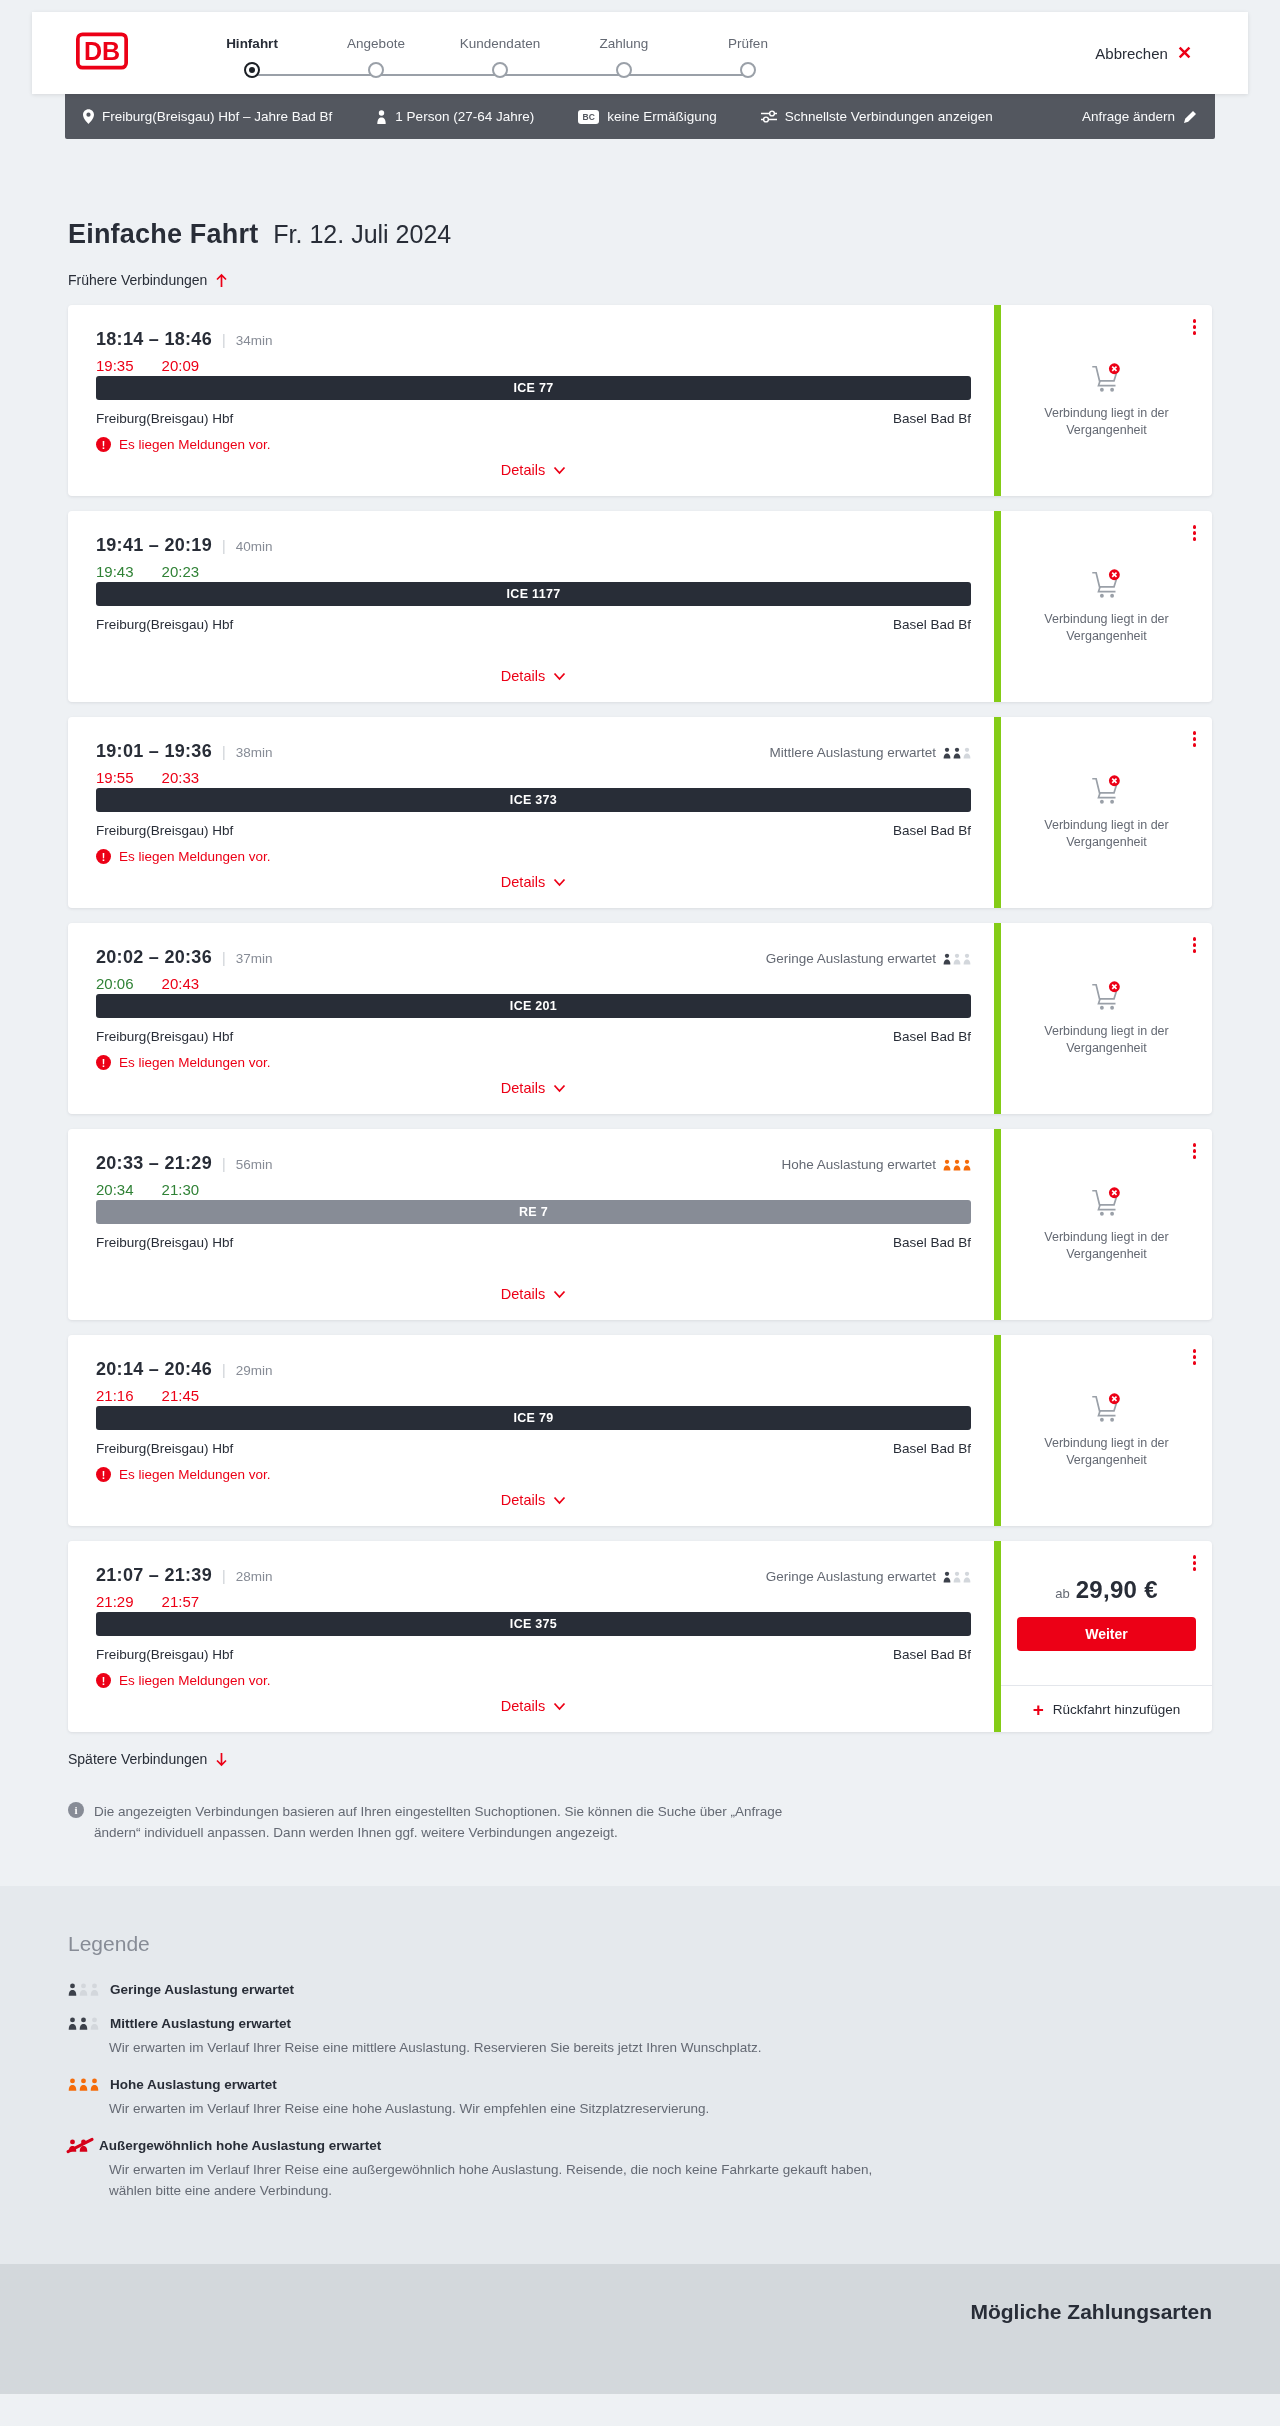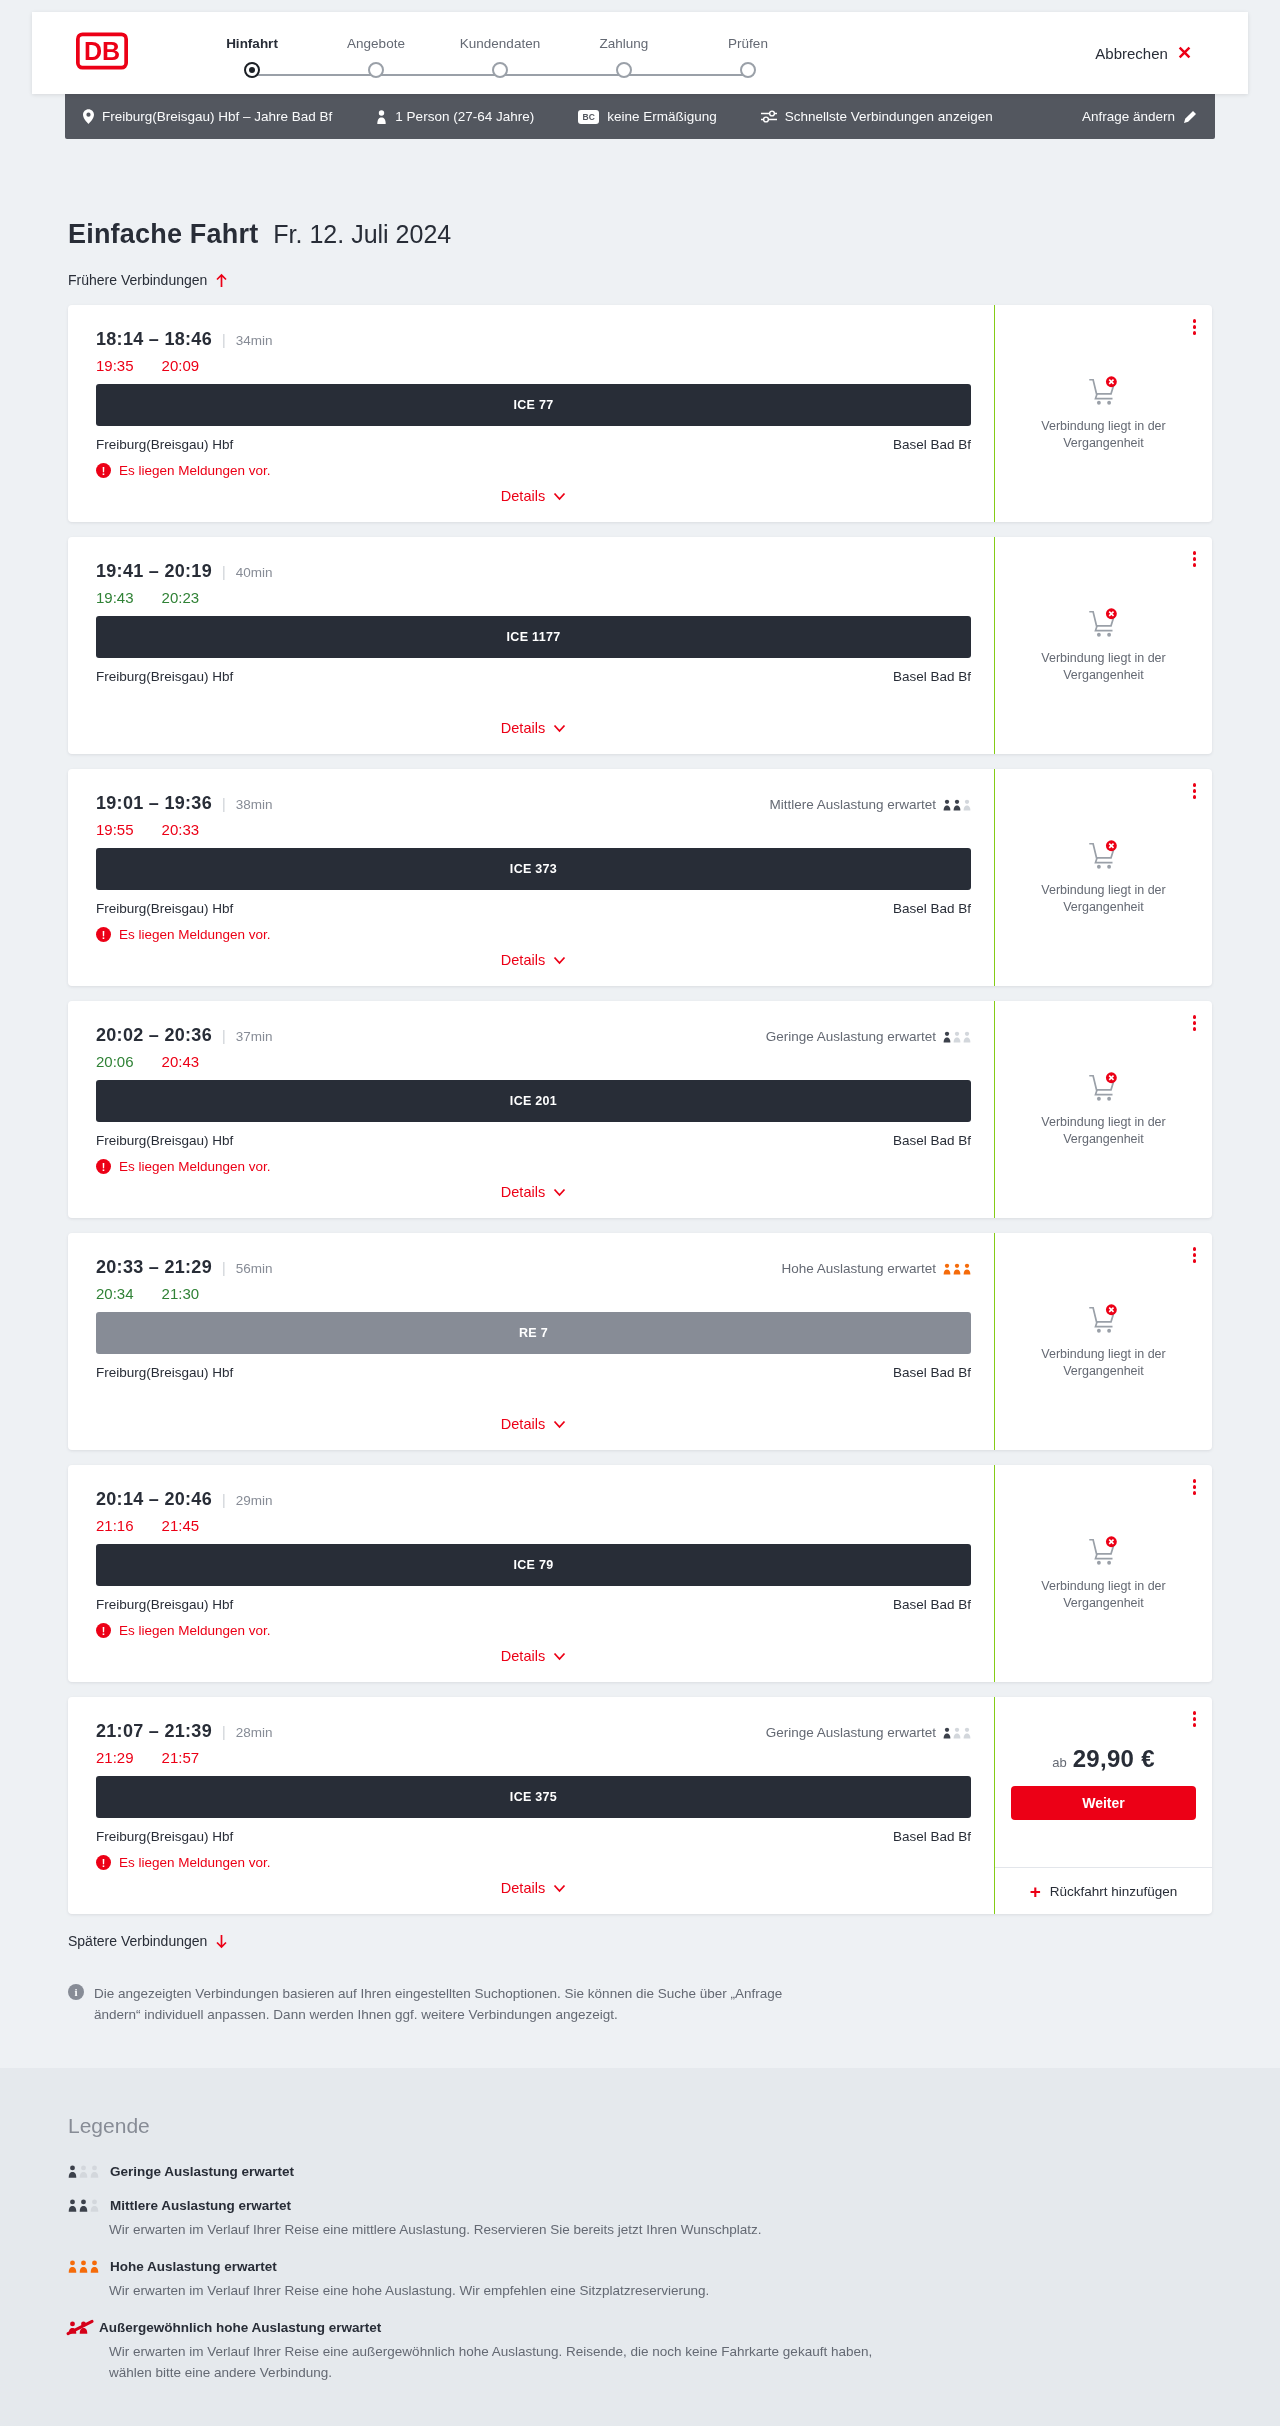--- a/index.html
+++ b/index.html
@@ -52,28 +52,28 @@
   .duration { color:#878c96; font-size:13.5px; }
   .occ { margin-left:auto; display:flex; align-items:center; gap:7px; color:#646973; font-size:13.5px; }
   .occ-icons { display:inline-flex; gap:2px; }
   .occ-icons svg, .leg-icons svg { fill:#d3d7dc; display:block; }
   .occ.level-1 .occ-icons svg:nth-child(1) { fill:#3c414b; }
   .occ.level-2 .occ-icons svg:nth-child(-n+2) { fill:#3c414b; }
   .occ.level-3 .occ-icons svg { fill:#f56b0a; }
   .rt-row { margin-top:7px; display:flex; gap:28px; font-size:15px; }
   .rt-row .delayed { color:#ec0016; }
   .rt-row .ontime { color:#308236; }
-  .train-bar { margin-top:10px; height:42px; border-radius:3px; background:#282d37; color:#fff; display:flex; align-items:center; justify-content:center; font-size:12.5px; font-weight:bold; letter-spacing:.3px; }
+  .train-bar { margin-top:2px; height:24px; border-radius:3px; background:#282d37; color:#fff; display:flex; align-items:center; justify-content:center; font-size:12.5px; font-weight:bold; letter-spacing:.3px; }
   .train-bar.re { background:#878c96; }
   .stations { margin-top:11px; display:flex; justify-content:space-between; font-size:13.5px; }
   .warning { margin-top:11px; display:flex; align-items:center; gap:8px; color:#ec0016; font-size:13.5px; }
   .warn-ico { width:15px; height:15px; border-radius:50%; background:#ec0016; color:#fff; font-size:10.5px; font-weight:bold; display:inline-flex; align-items:center; justify-content:center; }
   .hidden-keep { visibility:hidden; }
   .details-row { margin-top:auto; padding:10px 0 6px; display:flex; align-items:center; justify-content:center; gap:8px; color:#ec0016; font-size:14.5px; cursor:pointer; }
-  .card-side { flex:0 0 218px; border-left:1px solid #84cc16; position:relative; display:flex; flex-direction:column; }
+  .card-side { flex:0 0 218px; border-left:7px solid #84cc16; position:relative; display:flex; flex-direction:column; }
   .kebab { position:absolute; top:11px; right:13px; display:flex; flex-direction:column; gap:2.5px; padding:3px; cursor:pointer; }
   .kebab i { width:3.5px; height:3.5px; border-radius:50%; background:#ec0016; }
   .side-past { flex:1; display:flex; flex-direction:column; align-items:center; justify-content:center; gap:12px; padding:14px; }
   .past-text { color:#646973; font-size:12.5px; text-align:center; line-height:1.4; max-width:160px; }
   .side-price { flex:1; display:flex; flex-direction:column; }
   .price-top { flex:1; display:flex; flex-direction:column; align-items:center; justify-content:center; padding:10px 16px; }
   .price-line { display:flex; align-items:baseline; gap:6px; }
   .price-prefix { color:#646973; font-size:13px; }
   .price-value { font-size:24px; font-weight:bold; letter-spacing:.3px; }
   .cta-btn { margin-top:13px; width:100%; height:34px; background:#ec0016; border:none; border-radius:4px; color:#fff; font-family:inherit; font-size:14px; font-weight:bold; cursor:pointer; }

